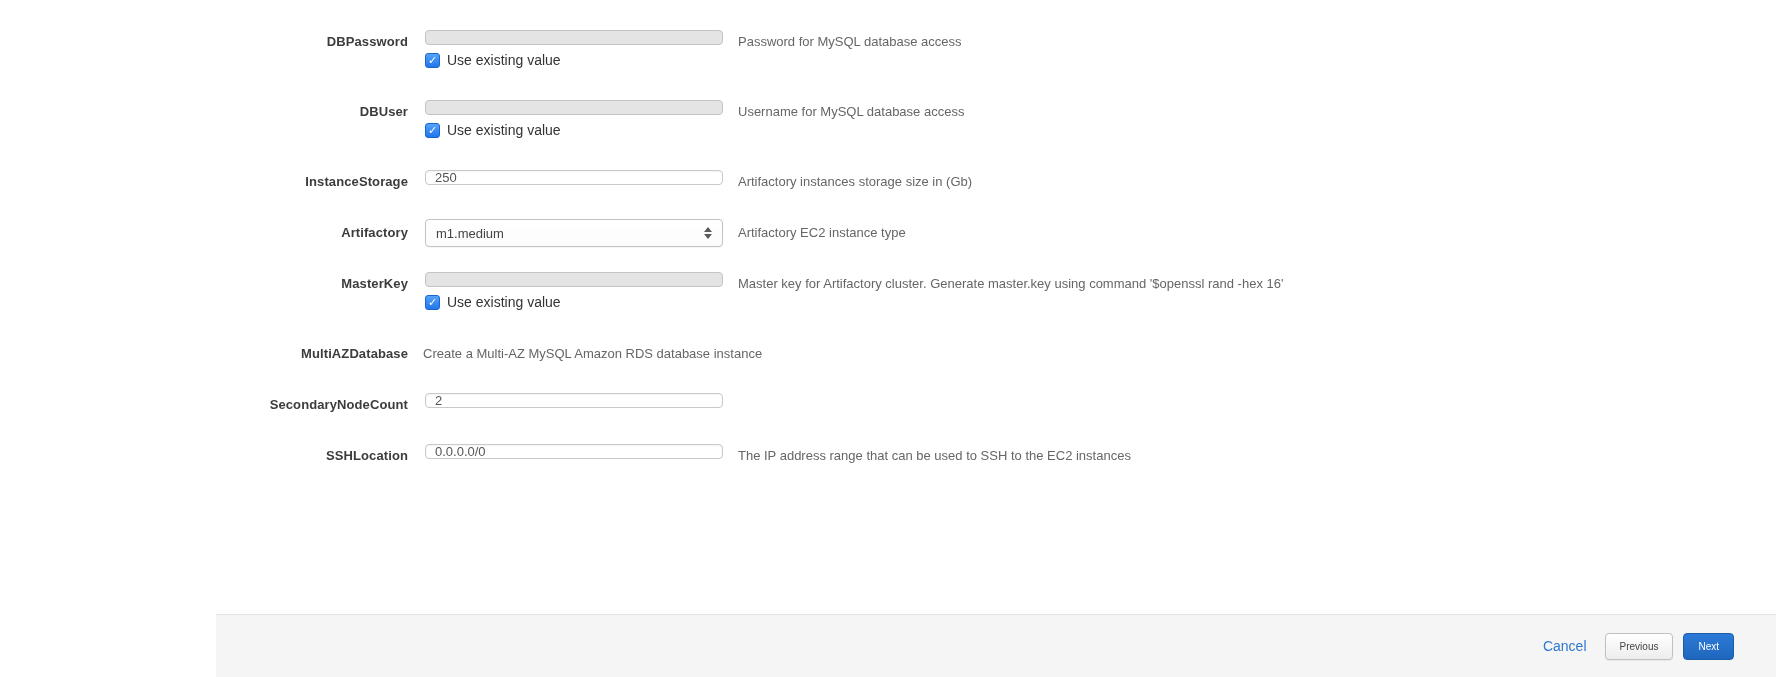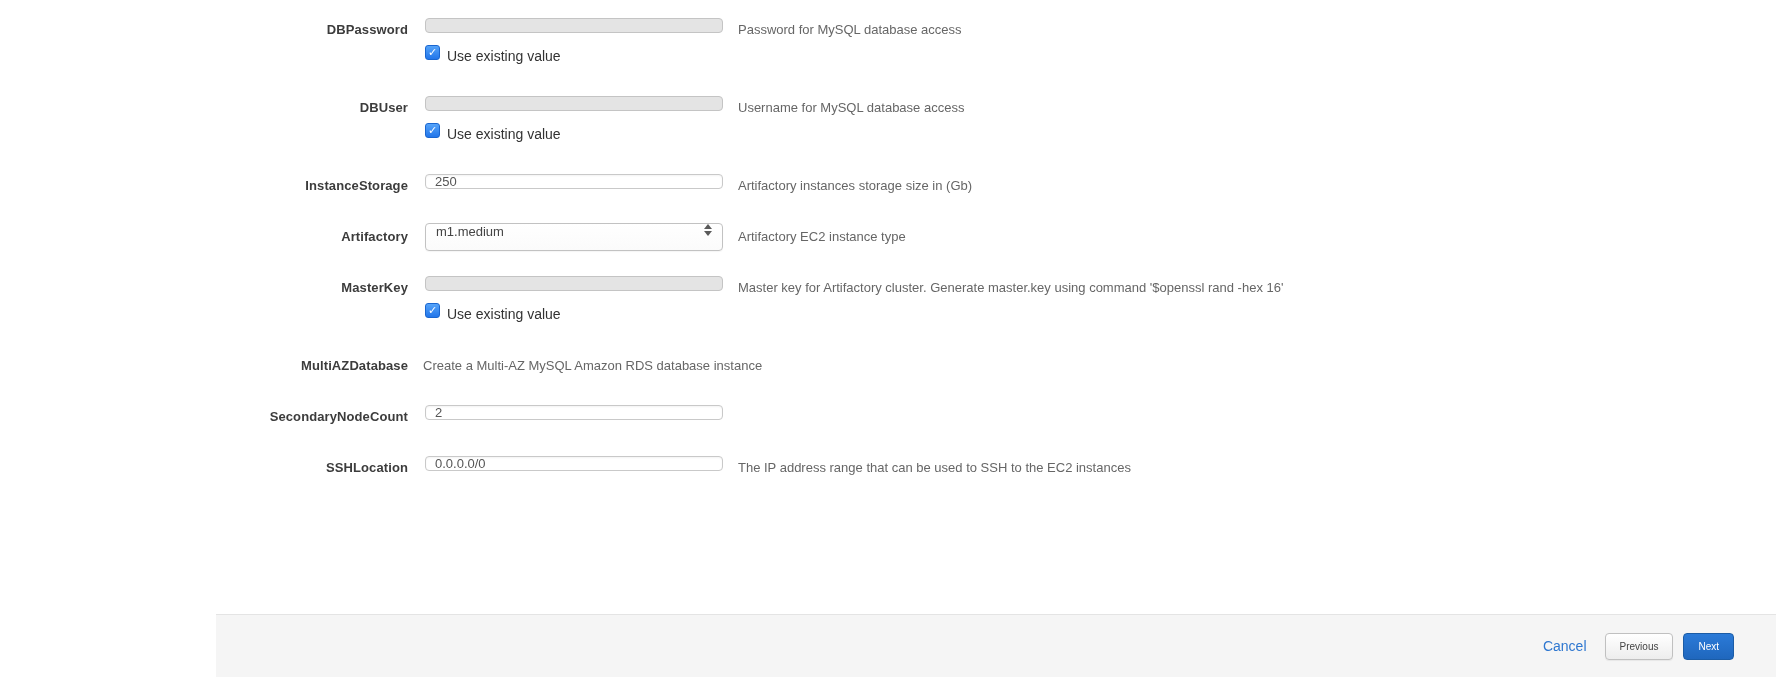--- a/index.html
+++ b/index.html
@@ -1,19 +1,19 @@
 <!DOCTYPE html>
 <html><head>
 <meta charset="utf-8">
 <style>
   * { box-sizing: border-box; margin: 0; padding: 0; }
   html, body { width: 1776px; height: 677px; background: #ffffff; overflow: hidden; }
   body { font-family: "Liberation Sans", "DejaVu Sans", sans-serif; color: #333; }
 
-  .main { padding-top: 16px; }
+  .main { padding-top: 28px; }
 
   .row { display: flex; align-items: flex-start; }
   .row.gap-plain { margin-bottom: 23px; }
   .row.gap-sub   { margin-bottom: 30px; }
 
   .label-col {
     width: 408px; text-align: right; flex: 0 0 408px;
     font-size: 13px; font-weight: bold; color: #3c3c3c;
     line-height: 28px; letter-spacing: 0.1px;
   }
@@ -27,38 +27,38 @@
     width: 298px; height: 15px; border: 1px solid #c9c9c9; border-radius: 4px;
     background: #ffffff; font-family: "Liberation Sans", sans-serif;
     font-size: 13px; color: #555; padding: 0 9px; outline: none;
     box-shadow: inset 0 1px 2px rgba(0,0,0,0.05);
   }
   .field-input.disabled { background: #e4e4e4; border-color: #c4c4c4; box-shadow: none; }
 
   .select-box, .dropdown-box {
     width: 298px; height: 28px; border: 1px solid #c2c2c2; border-radius: 4px;
     background: linear-gradient(#ffffff, #fbfbfb);
-    display: flex; padding: 0 10px;
+    display: flex; align-items: center; padding: 0 10px;
     font-size: 13px; color: #444; cursor: default;
     box-shadow: 0 1px 1px rgba(0,0,0,0.04);
   }
   .stepper { margin-left: auto; display: flex; flex-direction: column; gap: 2px; }
   .tri-up    { width: 0; height: 0; border-left: 4px solid transparent; border-right: 4px solid transparent; border-bottom: 5px solid #5a5a5a; }
   .tri-down  { width: 0; height: 0; border-left: 4px solid transparent; border-right: 4px solid transparent; border-top: 5px solid #5a5a5a; }
   .caret-down { margin-left: auto; width: 0; height: 0; border-left: 5px solid transparent; border-right: 5px solid transparent; border-top: 6px solid #333; }
 
   .sub-line { display: flex; align-items: center; margin-top: 6px; }
   .checkbox {
     width: 15px; height: 15px; border-radius: 3px;
     background: linear-gradient(#55a3f9, #2276ea);
     border: 1px solid #1a66d0;
     color: #fff; font-size: 11px; line-height: 13px; text-align: center;
     font-weight: bold;
   }
-  .checkbox-label { margin-left: 7px; font-size: 14px; color: #333; margin-top: 8px; }
+  .checkbox-label { margin-left: 7px; font-size: 14px; color: #333; }
 
   .help-line { margin-top: 6px; margin-left: 3px; font-size: 13px; color: #777; }
 
   .footer-band {
     position: absolute; left: 216px; right: 0; bottom: 0; height: 63px;
     background: #f5f5f5; border-top: 1px solid #e4e4e4;
     display: flex; align-items: center; justify-content: flex-end;
     padding-right: 42px;
   }
   .cancel-link { color: #2e77d0; font-size: 14px; text-decoration: none; margin-right: 18px; cursor: pointer; }

